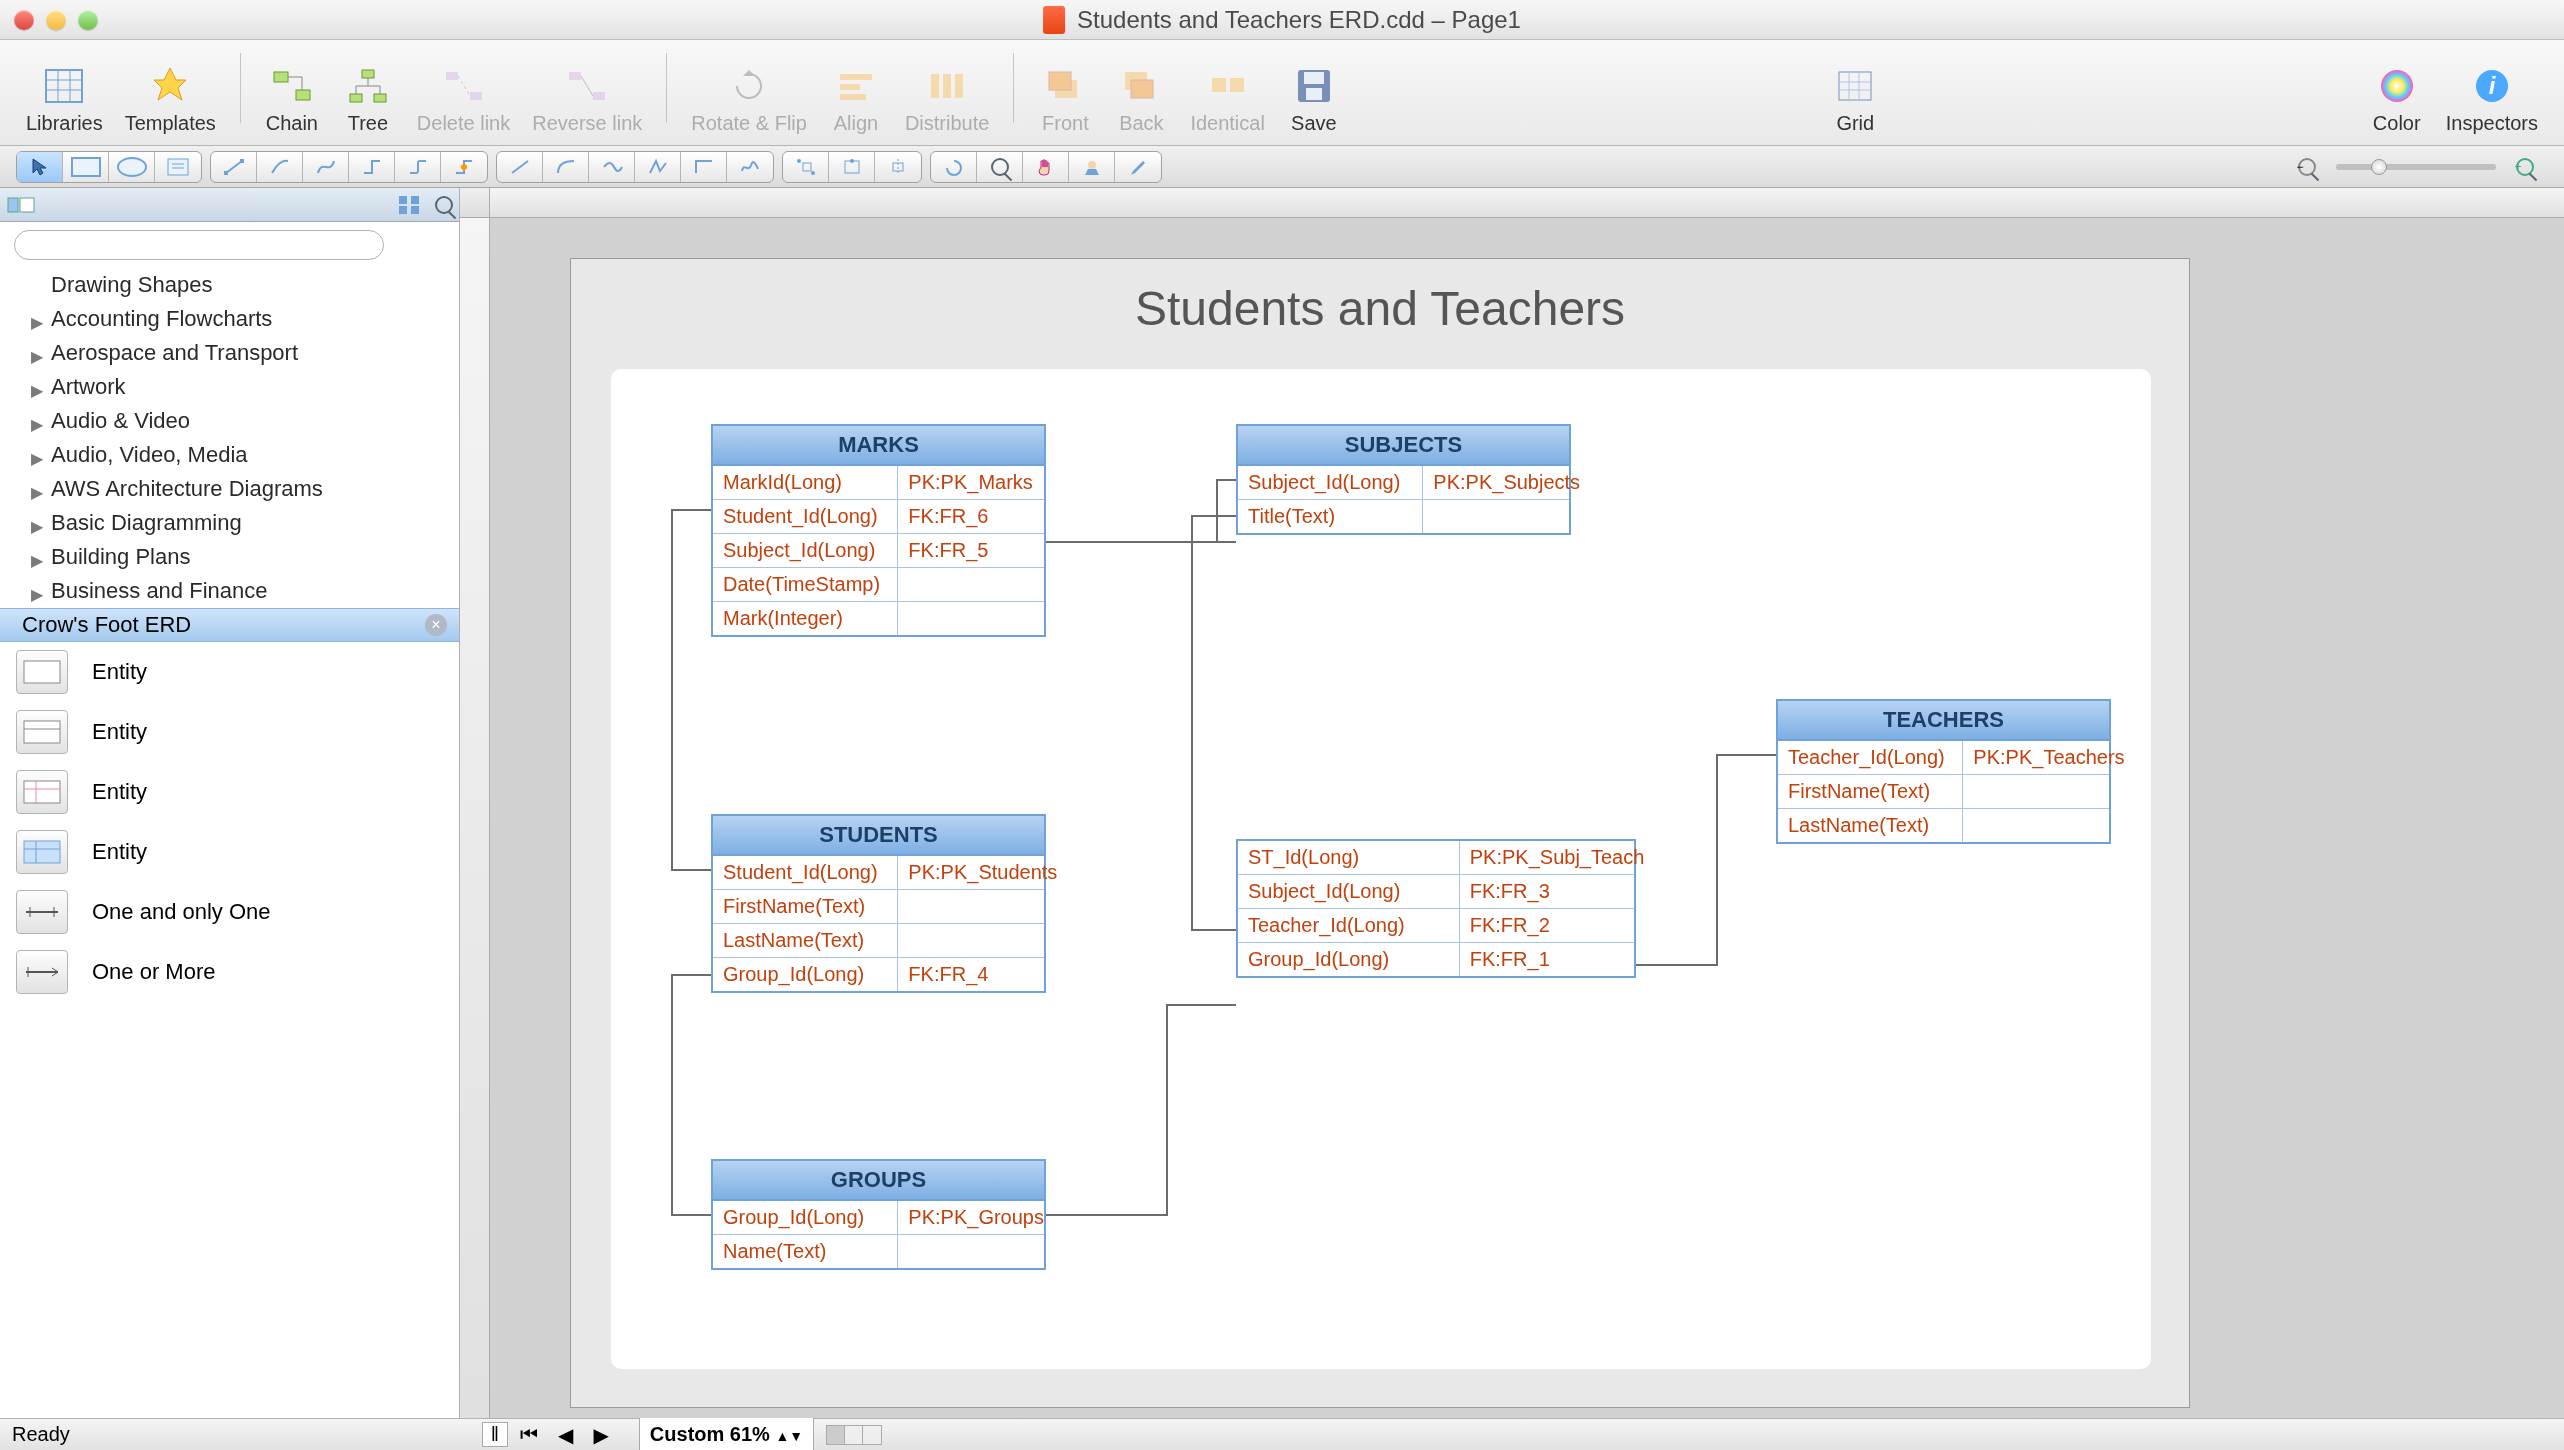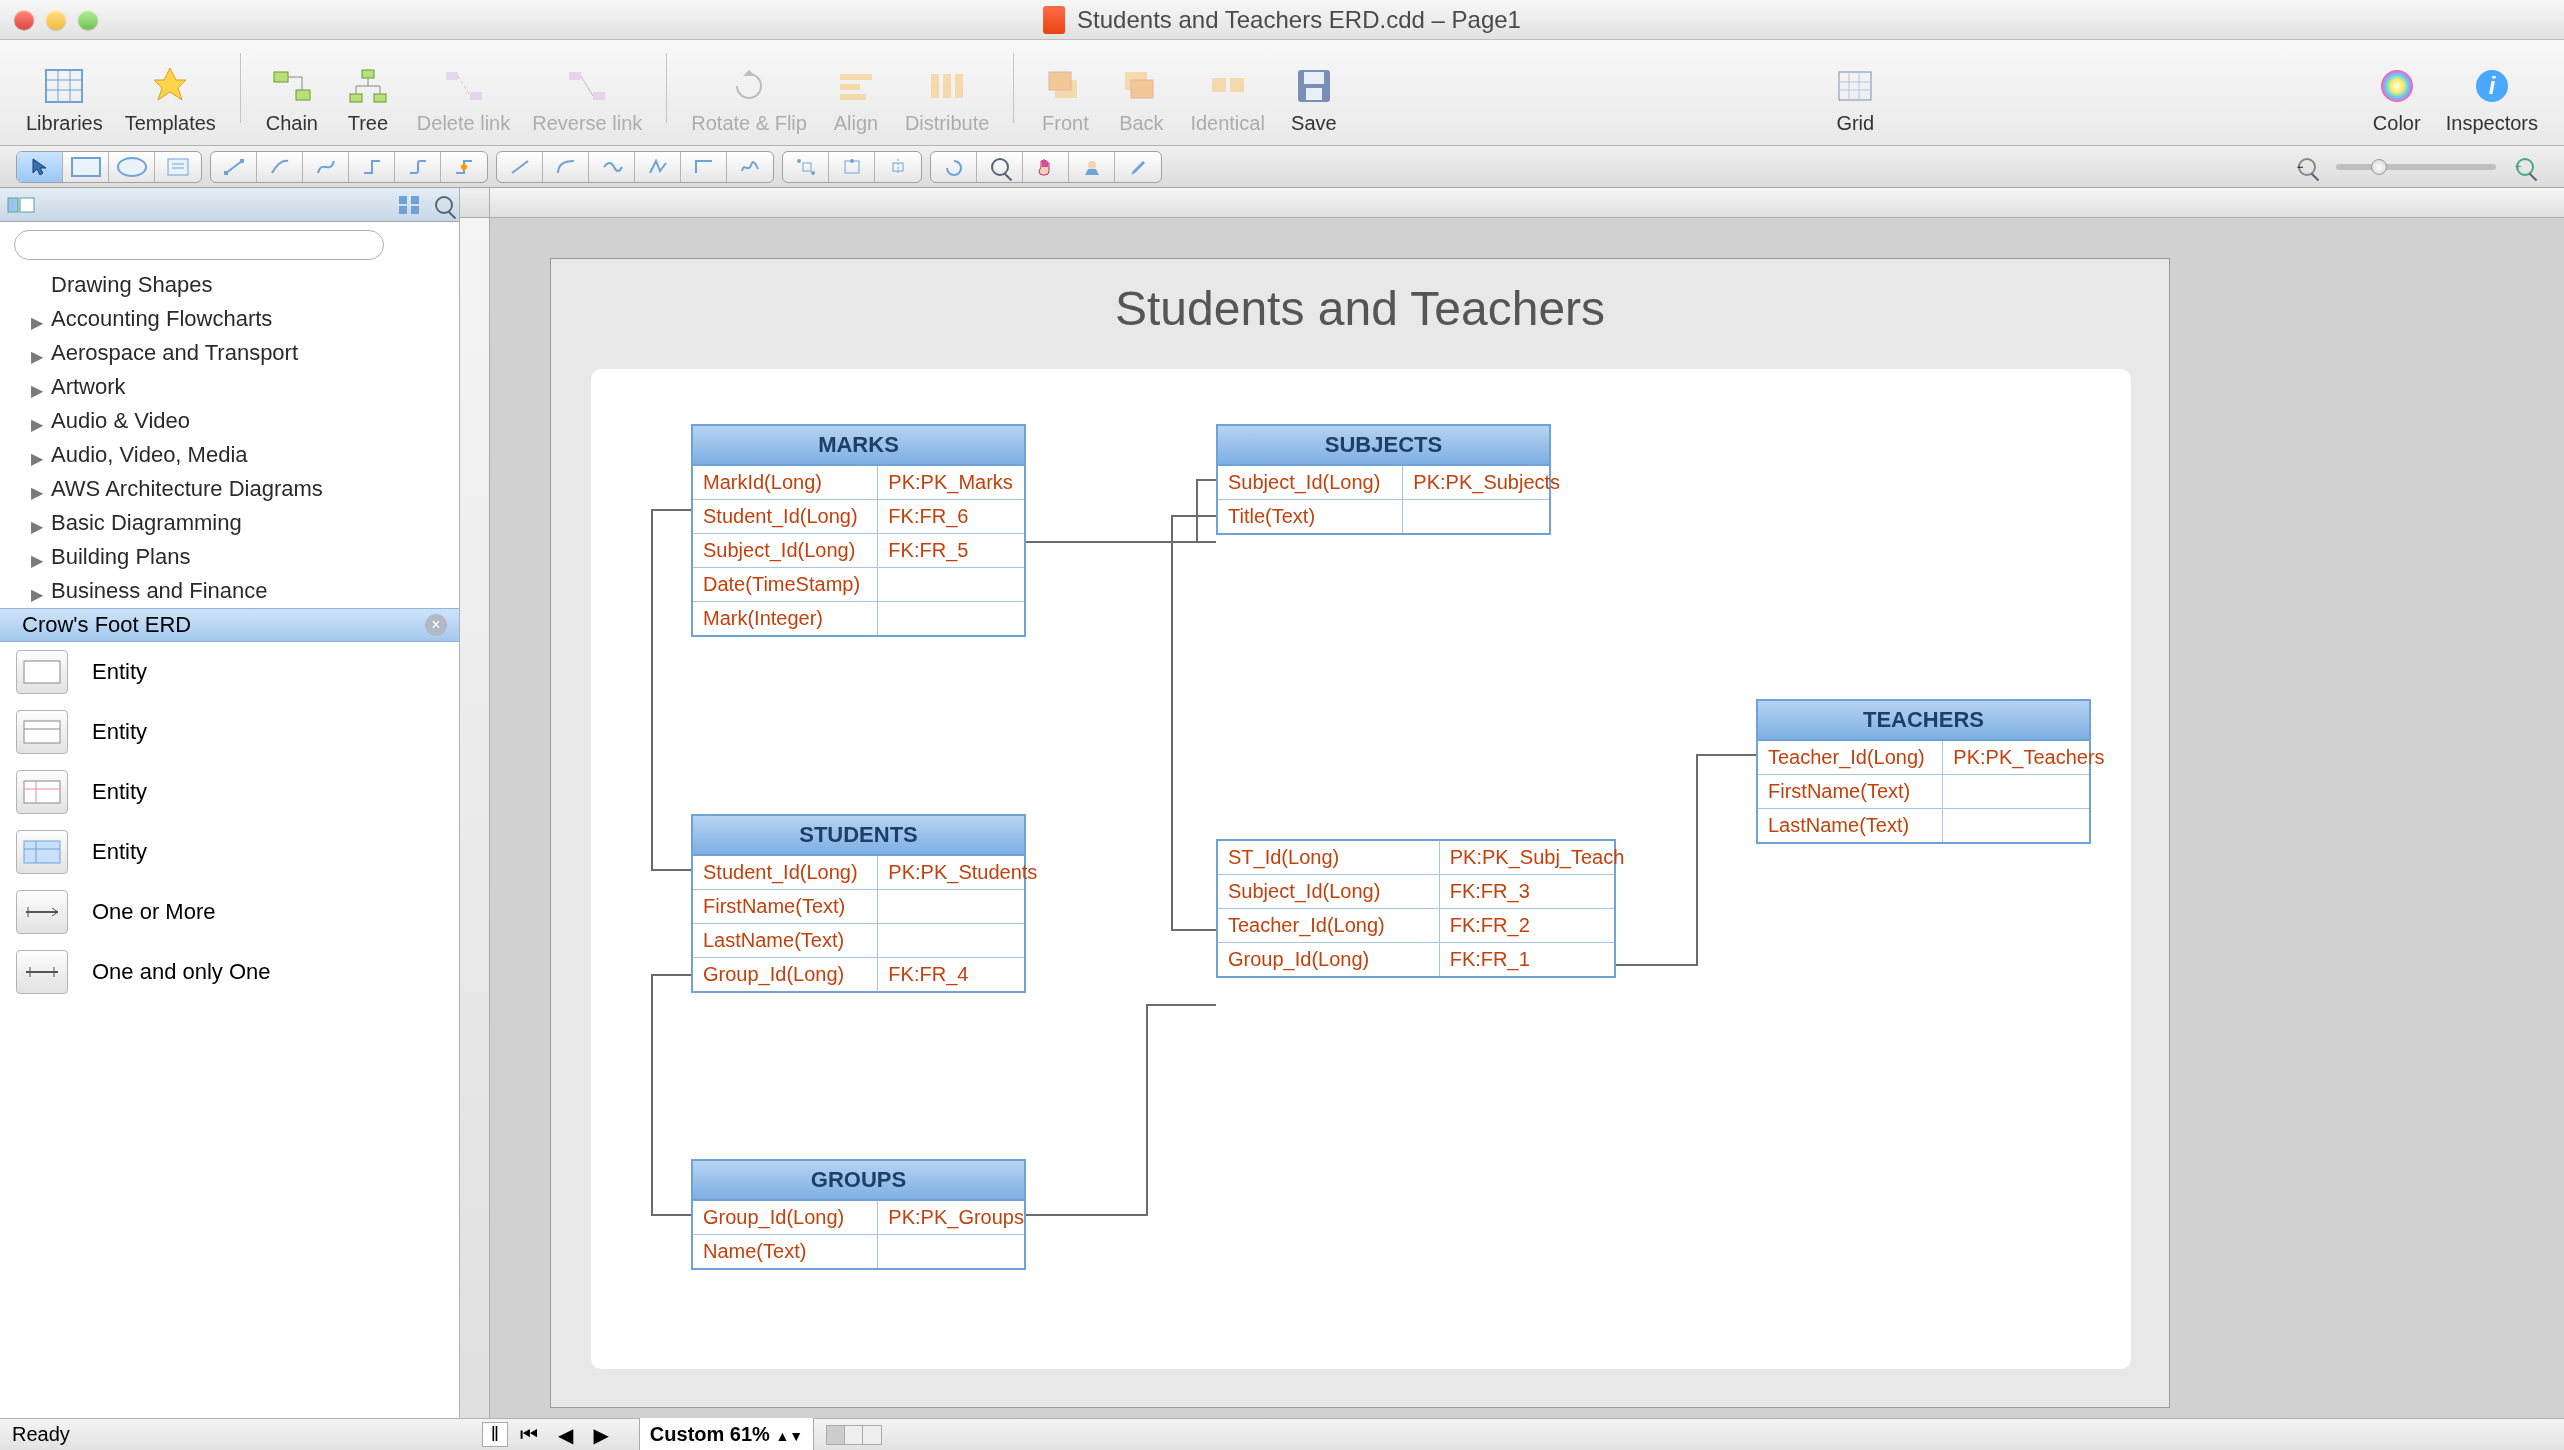--- a/index.html
+++ b/index.html
@@ -46,21 +46,21 @@
 .shape-list{}
 .shape-row{display:flex;align-items:center;padding:8px 16px;gap:24px;font-size:22px;cursor:pointer;}
 .shape-row .thumb{width:52px;height:44px;background:linear-gradient(#fdfdfd,#e2e2e2);border:1px solid #b4b4b4;border-radius:4px;display:flex;align-items:center;justify-content:center;}
 
 
 .canvas-wrap{flex:1;background:#d1d1d1;position:relative;overflow:hidden;}
 .ruler-h{position:absolute;top:0;left:30px;right:0;height:30px;background:linear-gradient(#f5f5f5,#e0e0e0);border-bottom:1px solid #aaa;}
 .ruler-v{position:absolute;top:30px;left:0;width:30px;bottom:0;background:linear-gradient(#f5f5f5,#e0e0e0);border-right:1px solid #aaa;}
 .ruler-corner{position:absolute;top:0;left:0;width:30px;height:30px;background:linear-gradient(#f0f0f0,#ddd);border-right:1px solid #aaa;border-bottom:1px solid #aaa;}
 .canvas-scroll{position:absolute;top:30px;left:30px;right:0;bottom:0;overflow:auto;background:#d1d1d1;}
-.page-outer{padding:40px 60px;}
+.page-outer{padding:40px 60px;margin-left:20px;}
 .page{width:1620px;height:1150px;background:#e8e8e8;border:1px solid #9a9a9a;position:relative;}
 .page-title{text-align:center;font-size:48px;color:#555;padding-top:22px;font-weight:400;}
 .page-inner{position:absolute;top:110px;left:40px;width:1540px;height:1000px;background:#fff;border-radius:10px;}
 
 
 .entity{position:absolute;border:2px solid #6fa3d8;background:#fff;font-size:20px;}
 .entity .ehdr{background:linear-gradient(#b7d3f2,#7dafe3);border-bottom:2px solid #6fa3d8;text-align:center;padding:6px;color:#1e3f66;font-weight:600;font-size:22px;}
 .entity .erow{display:flex;border-bottom:1px solid #a8c4e2;}
 .entity .erow:last-child{border-bottom:none;}
 .entity .ecell{padding:5px 10px;color:#c2410c;}
@@ -517,35 +517,35 @@
               <line x1="2" y1="10" x2="38" y2="10" stroke="#6fa3d8"></line>
               <line x1="14" y1="2" x2="14" y2="24" stroke="#6fa3d8"></line>
             </svg>
           </div>
           <span>Entity</span>
         </div>
         <div class="shape-row">
           <div class="thumb">
             <svg width="40" height="16">
               <line x1="4" y1="8" x2="36" y2="8" stroke="#555" stroke-width="2"></line>
+              <line x1="8" y1="3" x2="8" y2="13" stroke="#555"></line>
+              <line x1="32" y1="3" x2="32" y2="13" stroke="#555"></line>
+            </svg>
+          </div>
+          <span>One and only One</span>
+        </div>
+        <div class="shape-row">
+          <div class="thumb">
+            <svg width="40" height="16">
+              <line x1="4" y1="8" x2="36" y2="8" stroke="#555" stroke-width="2"></line>
               <line x1="6" y1="3" x2="6" y2="13" stroke="#555"></line>
               <path d="M30 4 L36 8 L30 12" fill="none" stroke="#555"></path>
             </svg>
           </div>
           <span>One or More</span>
-        </div>
-        <div class="shape-row">
-          <div class="thumb">
-            <svg width="40" height="16">
-              <line x1="4" y1="8" x2="36" y2="8" stroke="#555" stroke-width="2"></line>
-              <line x1="8" y1="3" x2="8" y2="13" stroke="#555"></line>
-              <line x1="32" y1="3" x2="32" y2="13" stroke="#555"></line>
-            </svg>
-          </div>
-          <span>One and only One</span>
         </div>
       </div>
   </div>
 
   <div class="canvas-wrap">
     <div class="ruler-corner"></div>
     <div class="ruler-h"></div>
     <div class="ruler-v"></div>
     <div class="canvas-scroll">
       <div class="page-outer">

